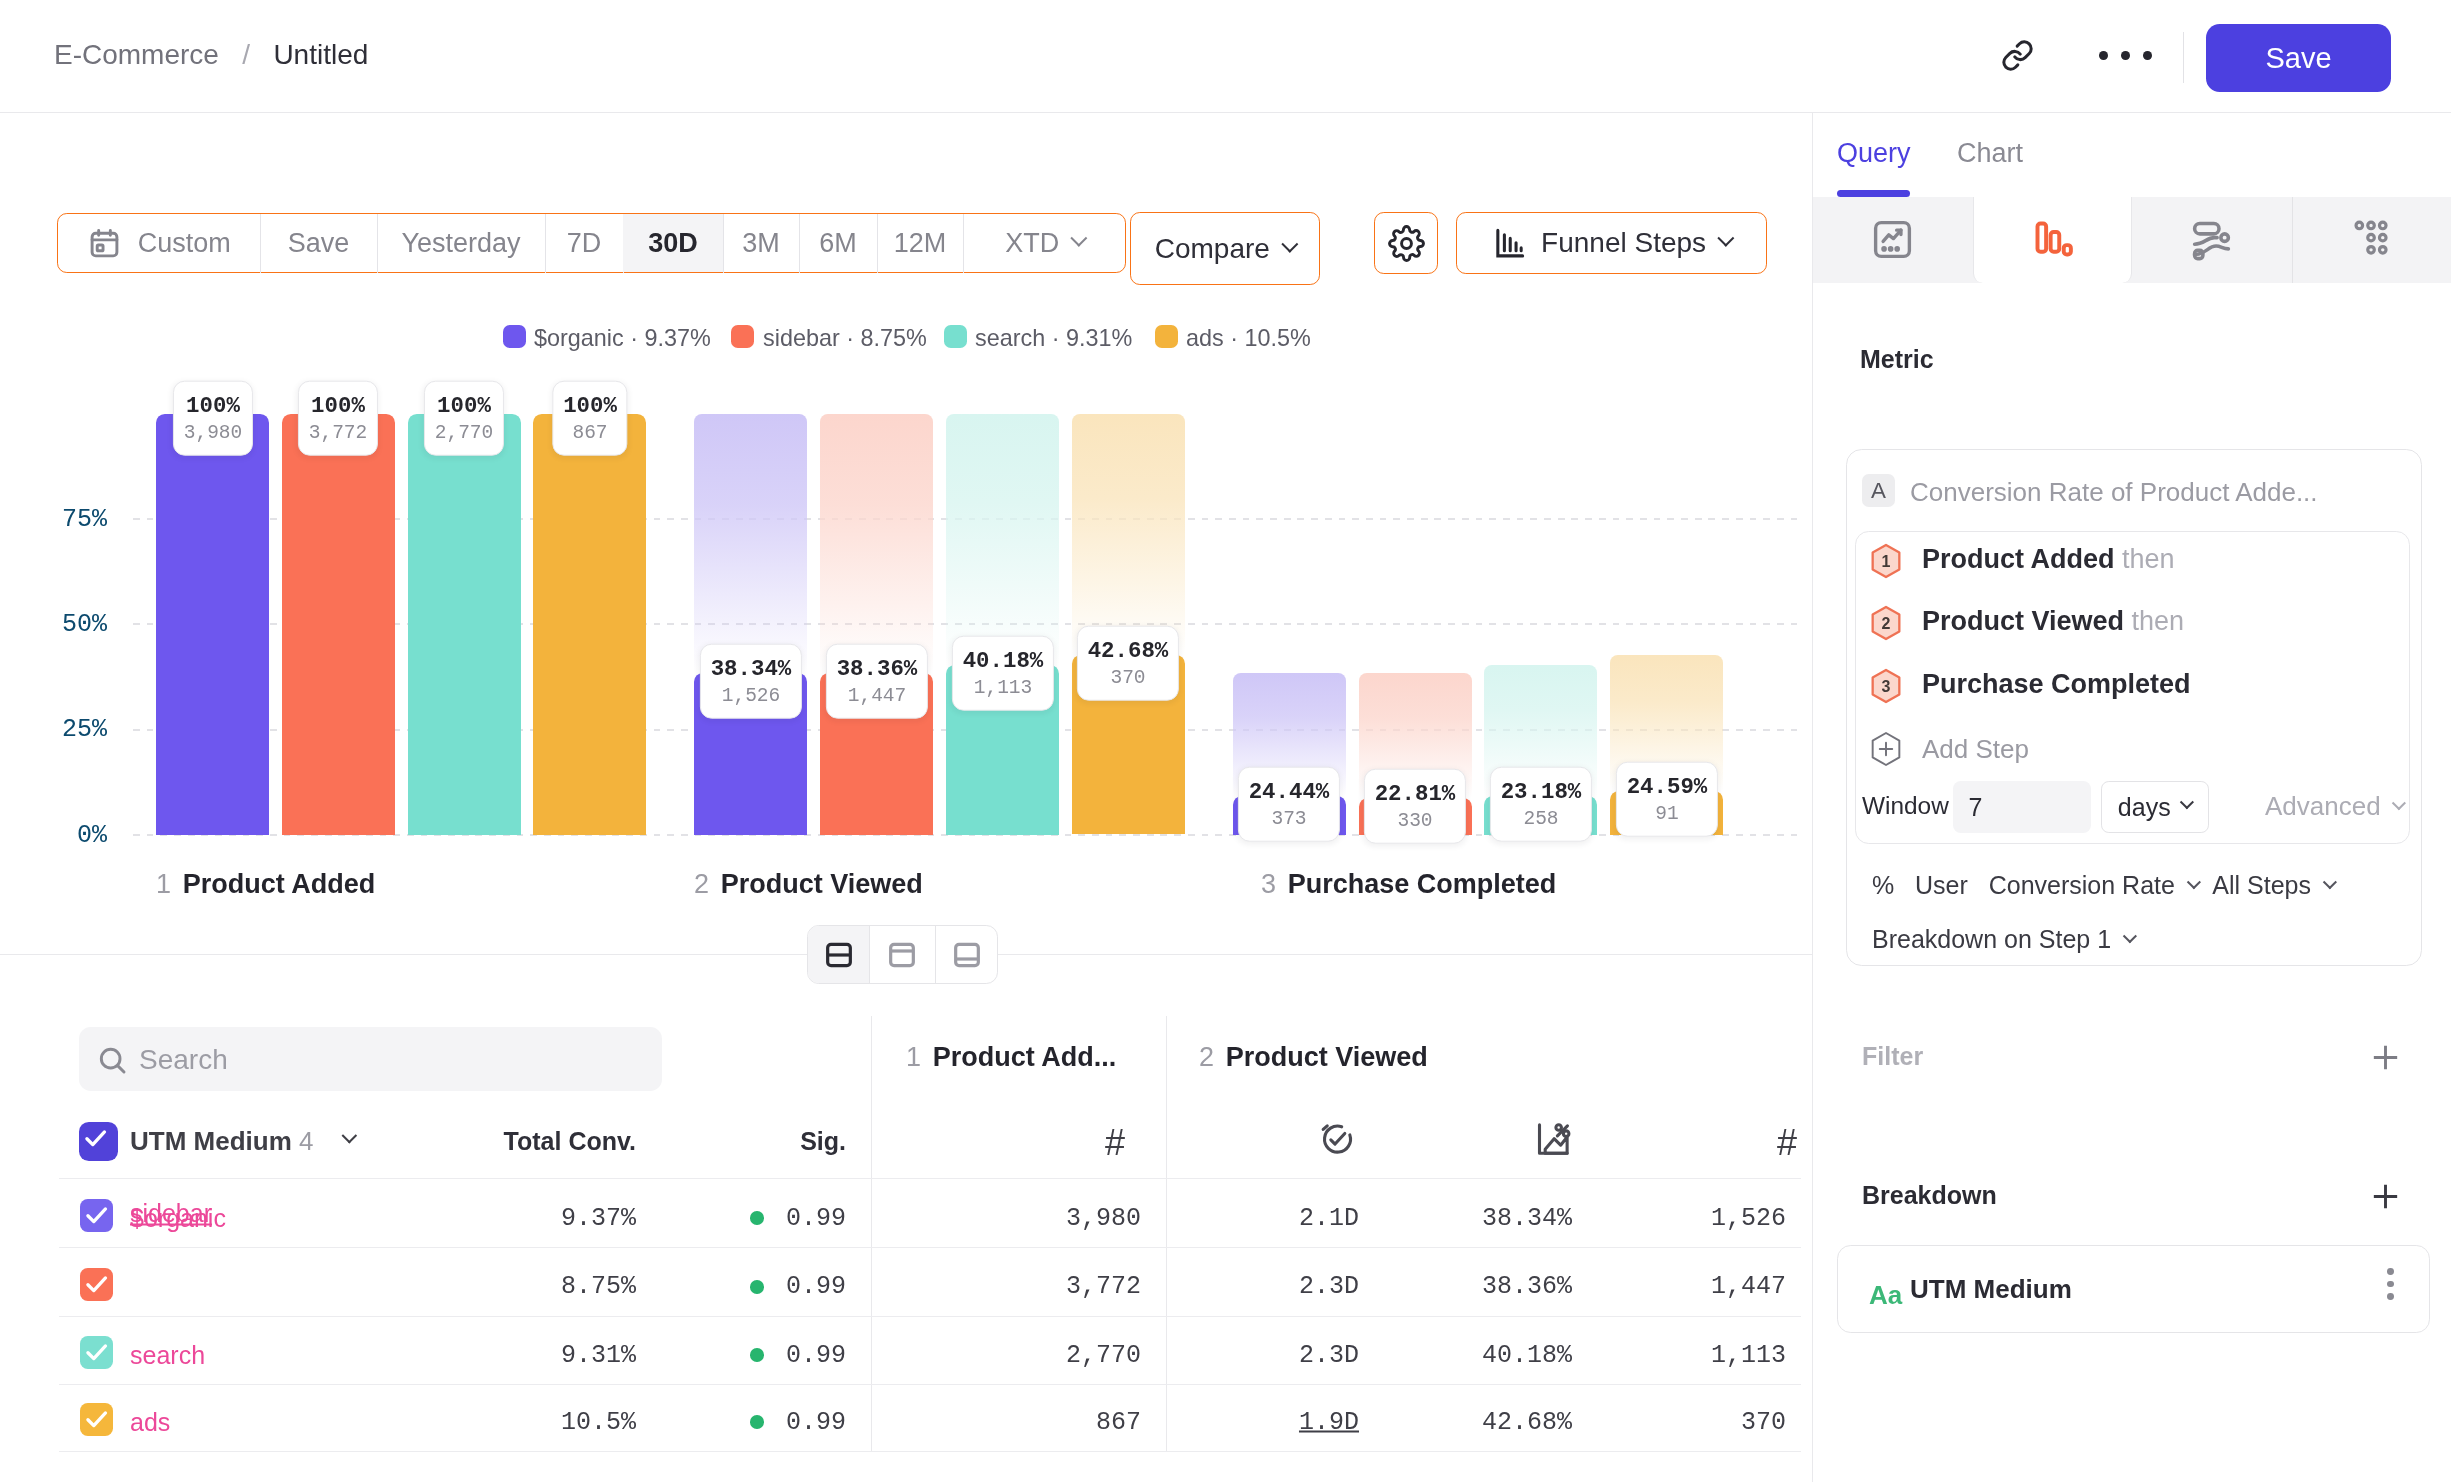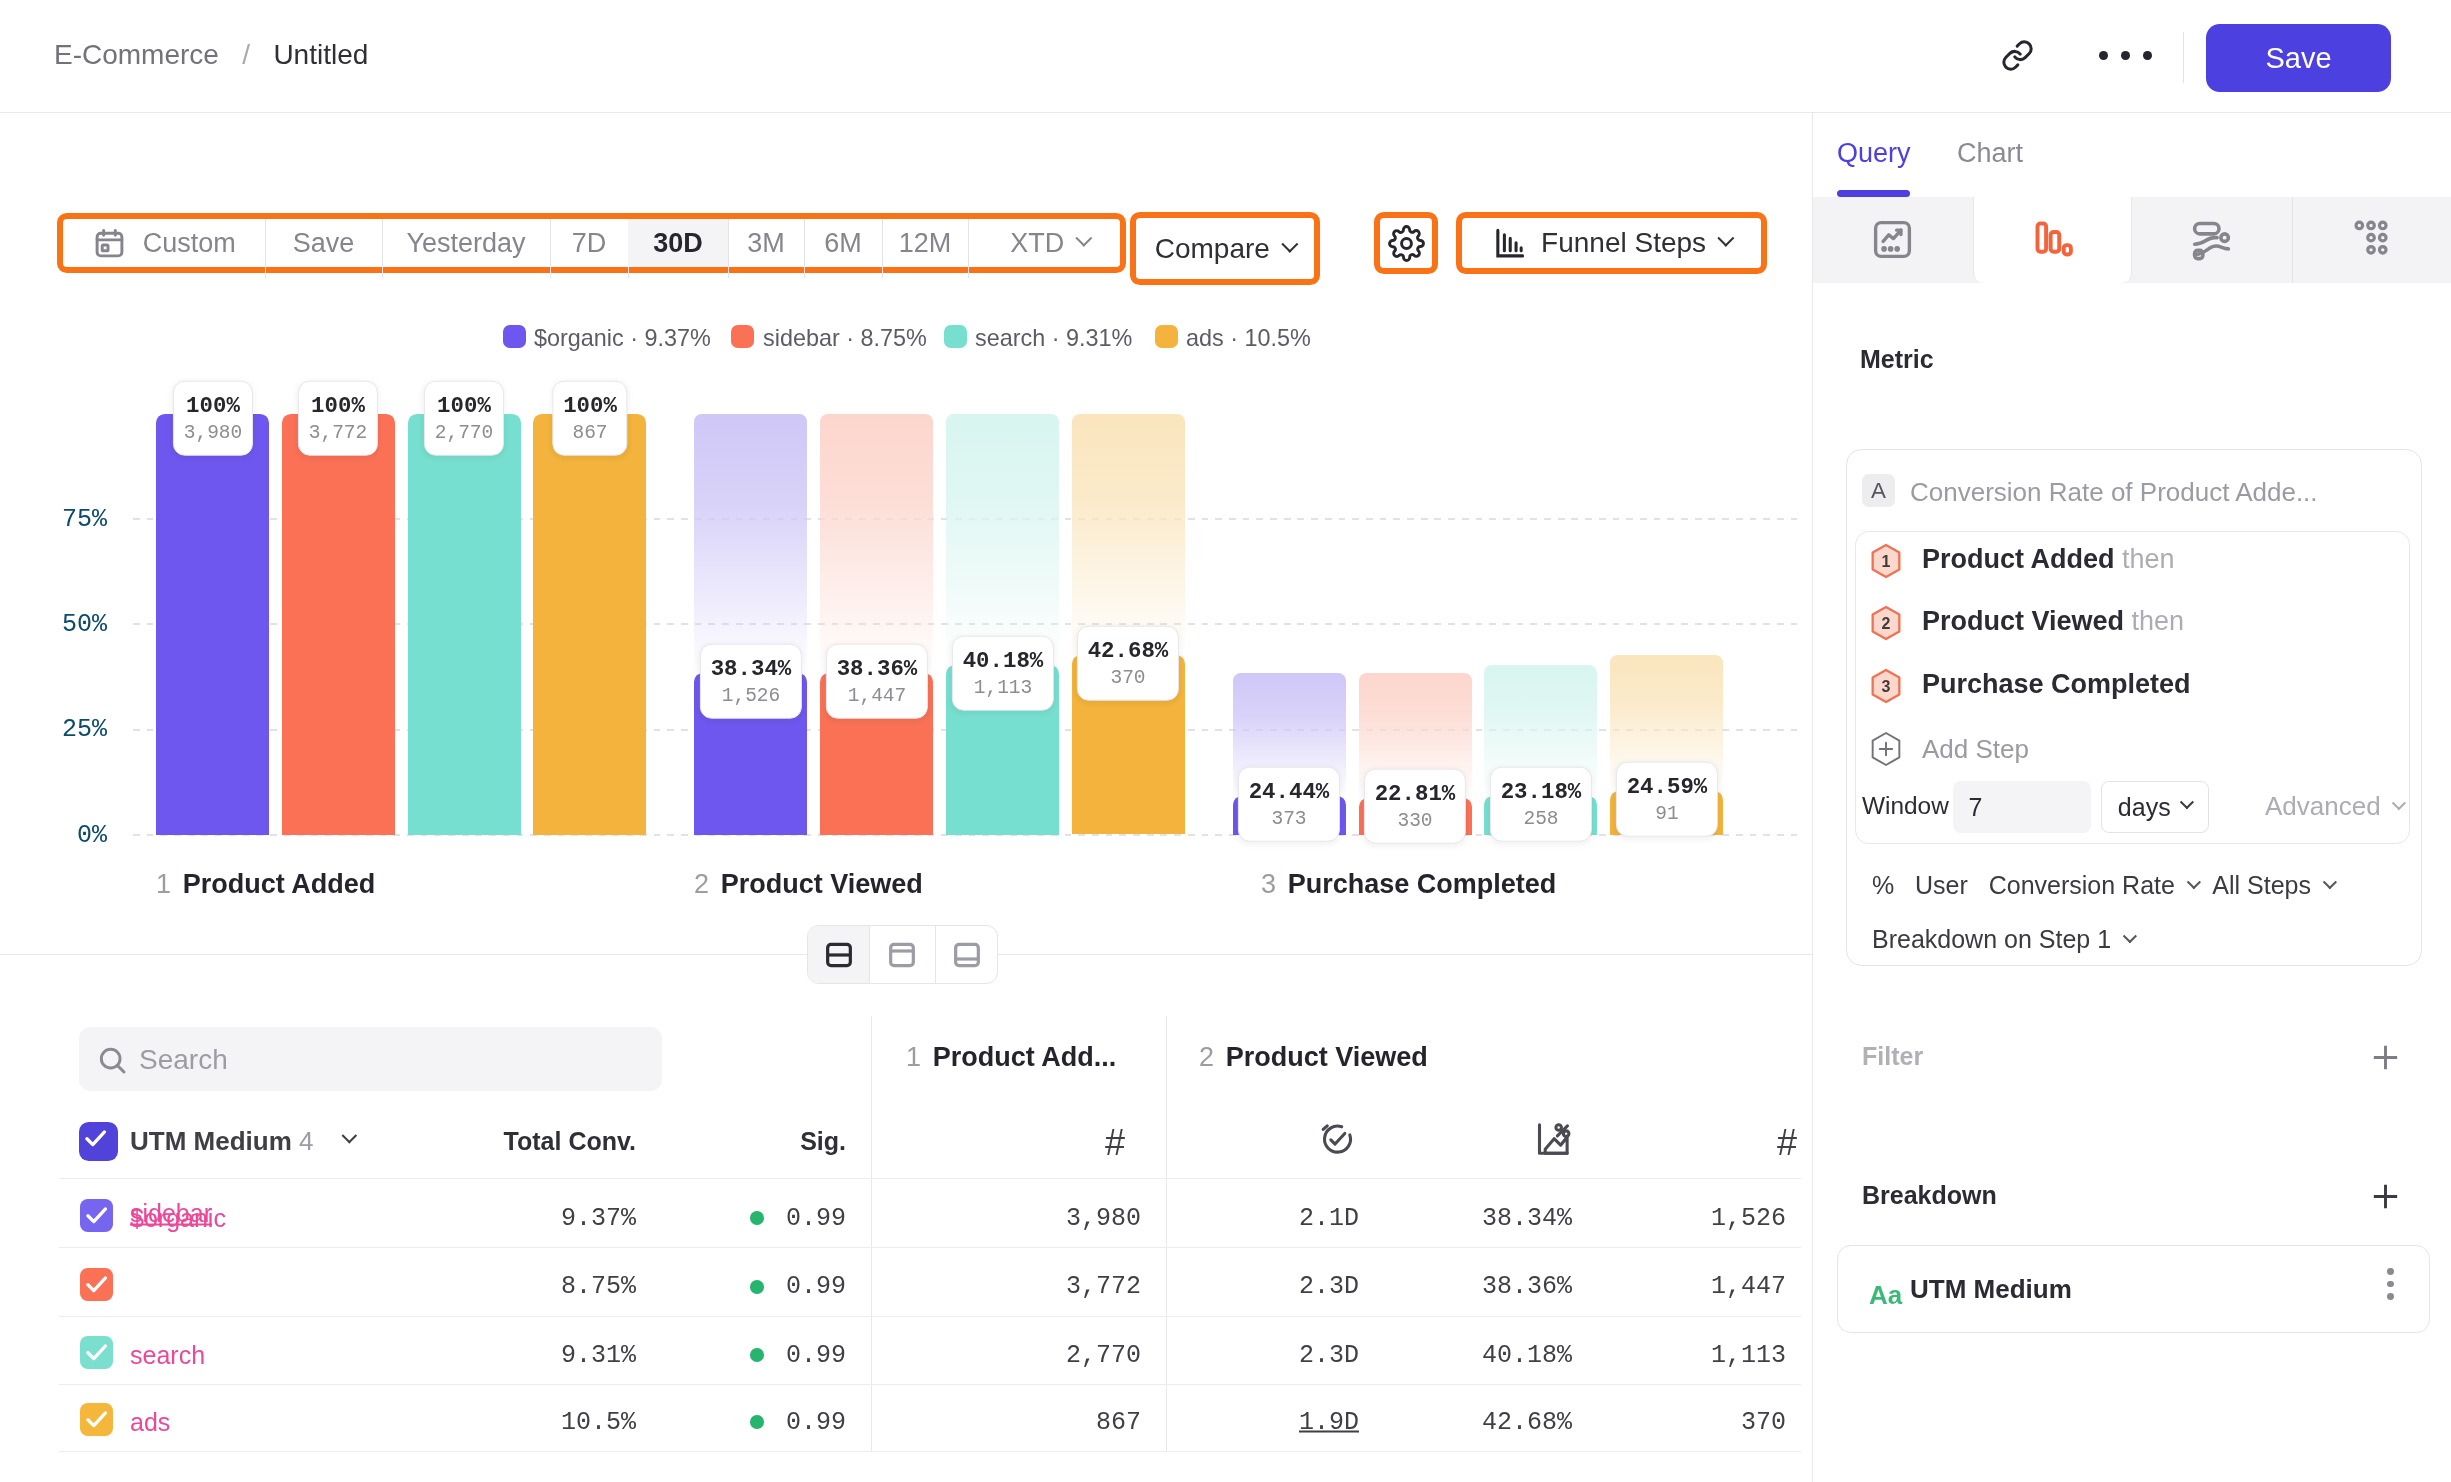--- a/index.html
+++ b/index.html
@@ -1,20 +1,20 @@
 <!DOCTYPE html>
 <html><head>
 <meta charset="utf-8">
 <style>
   * { margin:0; padding:0; box-sizing:border-box; }
   html,body { width:2452px; height:1482px; background:#fff; font-family:"Liberation Sans",sans-serif; overflow:hidden; position:relative; }
   .abs { position:absolute; }
   .hdr { position:absolute; left:0; top:0; width:2452px; height:113px; background:#fff; border-bottom:1px solid #E9E9EC; }
   .side { position:absolute; left:1812px; top:113px; width:640px; height:1369px; background:#fff; border-left:1px solid #E9E9EC; }
-  .btn { position:absolute; border:6px solid #f97316; border-radius:9.8px; background:#fff; }
+  .btn { position:absolute; border:1px solid #f97316; border-radius:9.8px; background:#fff; }
   .ctr { display:flex; align-items:center; justify-content:center; }
   .glina { position:absolute; left:133px; width:1664px; height:2px; background:repeating-linear-gradient(90deg,#E2E2E6 0 6.8px,transparent 6.8px 13.7px); }
   .ylab { position:absolute; width:68px; text-align:right; font-family:"Liberation Mono",monospace; font-size:25px; color:#0c4a6e; transform:translateY(-50%); }
   .bar { position:absolute; width:113px; border-radius:8.8px 8.8px 0 0; }
   .ghost { position:absolute; width:113px; border-radius:7.8px 7.8px 0 0; }
   .blb { position:absolute; transform:translate(-50%,-50%); background:#fff; border:1px solid #E7E7EA; border-radius:11.7px; box-shadow:0 2px 5.9px rgba(30,30,40,0.07); text-align:center; padding:8.8px 9.8px; white-space:nowrap; z-index:5; }
   .blb b { display:block; font-family:"Liberation Mono",monospace; font-size:22.4px; font-weight:700; color:#26262C; line-height:30px;}
   .blb span { display:block; font-family:"Liberation Mono",monospace; font-size:19.5px; color:#8C8C94; line-height:25px; }
   .steplab { position:absolute; transform:translateY(-50%); font-size:27px; white-space:nowrap; }
   .steplab i { font-style:normal; color:#9C9CA4; }

